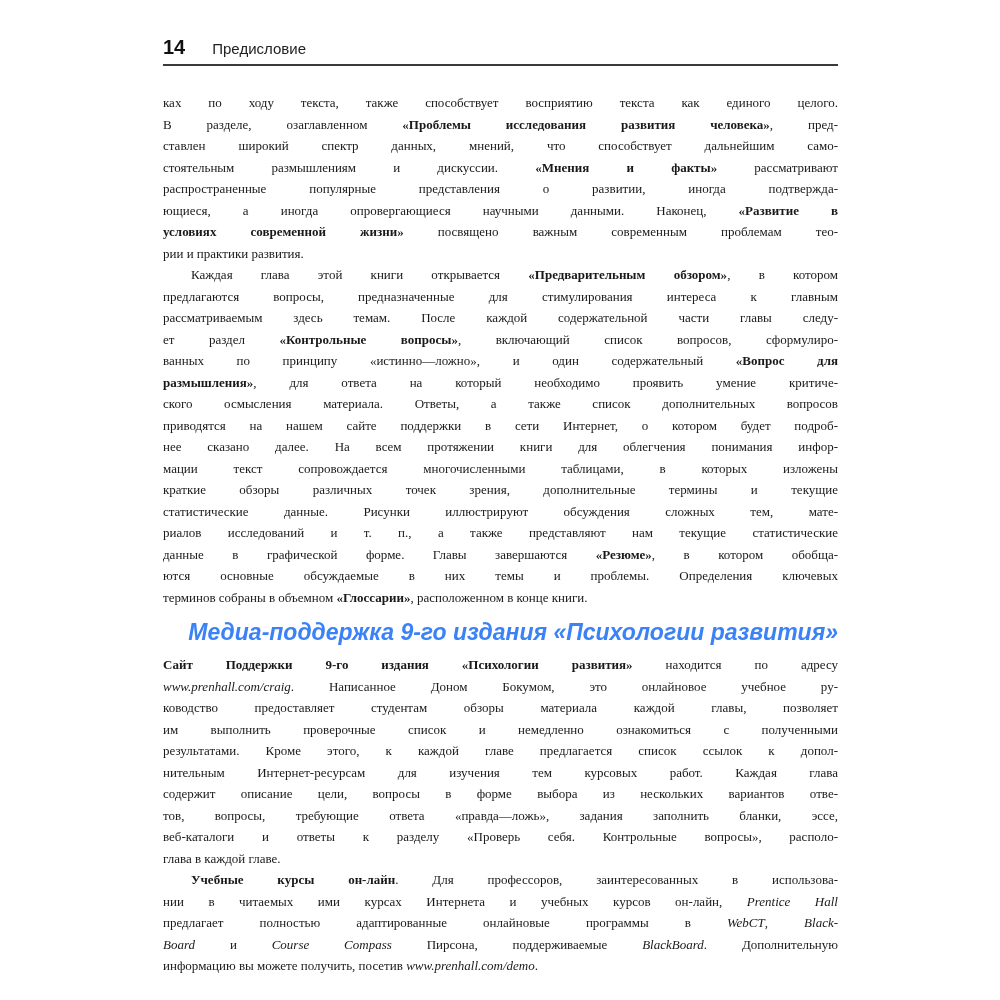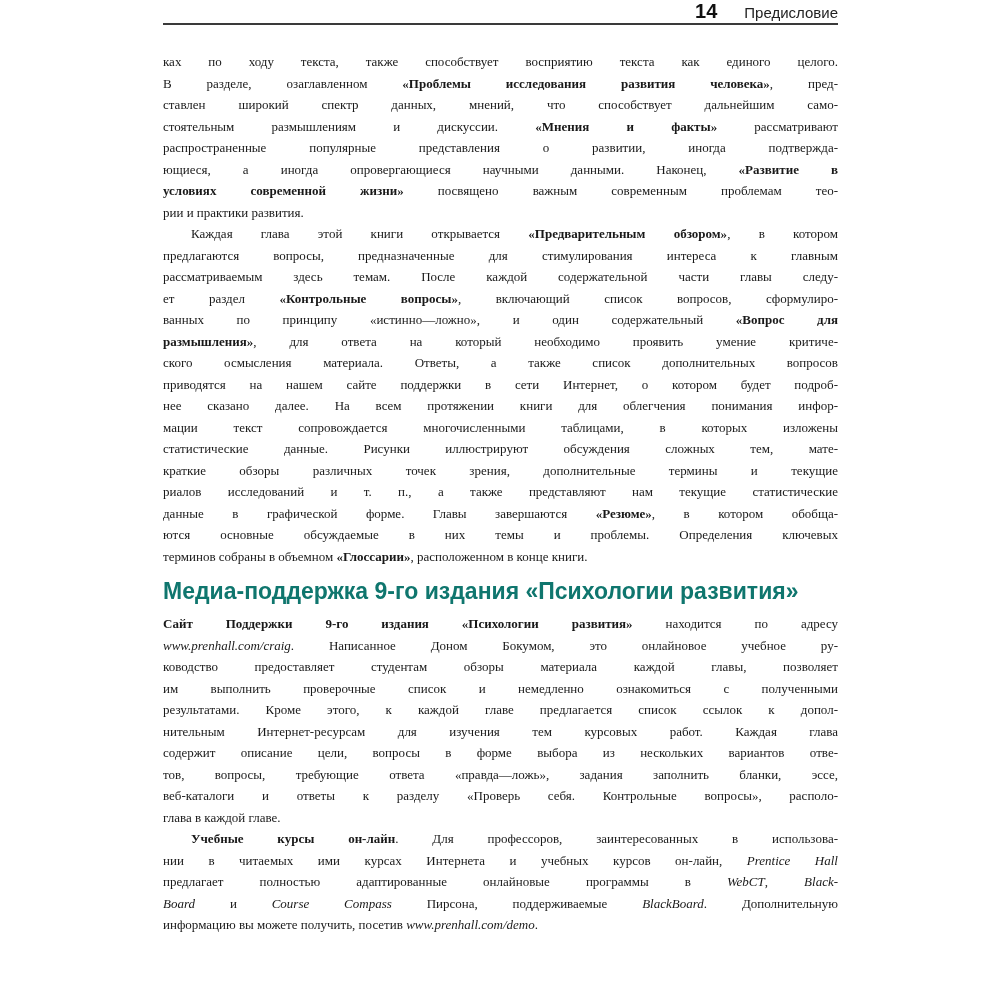--- a/index.html
+++ b/index.html
@@ -13,25 +13,26 @@
     overflow: hidden;
     font-family: "Liberation Serif", serif;
     color: #191919;
   }
   .page {
     width: 675px;
     margin-left: 163px;
   }
   
   .page-header {
+    margin-top: 36px;
+    padding-bottom: 5px;
     border-bottom: 2px solid #3a3a3a;
     display: flex;
     align-items: baseline;
     font-family: "Liberation Sans", sans-serif;
-    justify-content: flex-end;
   }
   .page-number {
     font-size: 20px;
     font-weight: bold;
     color: #111111;
   }
   .running-title {
     font-size: 15px;
     margin-left: 27px;
     color: #222222;
@@ -54,23 +55,24 @@
   .line.indent {
     text-indent: 28px;
   }
   .line .b { font-weight: bold; text-align: center; }
   .line .i { font-style: italic; }
   .section-heading {
     font-family: "Liberation Sans", sans-serif;
     font-weight: bold;
     font-size: 23px;
     line-height: 32px;
-    color: #0f766e;
-    text-align: left;
+    color: #3b82f6;
+    text-align: right;
     margin: 8px 0 6px 0;
+    font-style: italic;
   }
 </style>
 </head>
 <body>
 
 <div class="page">
 
   <div class="page-header">
     <span class="page-number">14</span>
     <span class="running-title">Предисловие</span>
@@ -91,22 +93,22 @@
         <div class="line indent"><span>Каждая глава этой книги открывается </span><span class="b">«Предварительным обзором»</span><span>, в котором</span></div>
         <div class="line"><span>предлагаются вопросы, предназначенные для стимулирования интереса к главным</span></div>
         <div class="line"><span>рассматриваемым здесь темам. После каждой содержательной части главы следу-</span></div>
         <div class="line"><span>ет раздел </span><span class="b">«Контрольные вопросы»</span><span>, включающий список вопросов, сформулиро-</span></div>
         <div class="line"><span>ванных по принципу «истинно—ложно», и один содержательный </span><span class="b">«Вопрос для</span></div>
         <div class="line"><span class="b">размышления»</span><span>, для ответа на который необходимо проявить умение критиче-</span></div>
         <div class="line"><span>ского осмысления материала. Ответы, а также список дополнительных вопросов</span></div>
         <div class="line"><span>приводятся на нашем сайте поддержки в сети Интернет, о котором будет подроб-</span></div>
         <div class="line"><span>нее сказано далее. На всем протяжении книги для облегчения понимания инфор-</span></div>
         <div class="line"><span>мации текст сопровождается многочисленными таблицами, в которых изложены</span></div>
+        <div class="line"><span>краткие обзоры различных точек зрения, дополнительные термины и текущие</span></div>
         <div class="line"><span>статистические данные. Рисунки иллюстрируют обсуждения сложных тем, мате-</span></div>
-        <div class="line"><span>краткие обзоры различных точек зрения, дополнительные термины и текущие</span></div>
         <div class="line"><span>риалов исследований и т. п., а также представляют нам текущие статистические</span></div>
         <div class="line"><span>данные в графической форме. Главы завершаются </span><span class="b">«Резюме»</span><span>, в котором обобща-</span></div>
         <div class="line"><span>ются основные обсуждаемые в них темы и проблемы. Определения ключевых</span></div>
         <div class="line last"><span>терминов собраны в объемном </span><span class="b">«Глоссарии»</span><span>, расположенном в конце книги.</span></div>
       </div>
     <h2 class="section-heading">Медиа-поддержка 9-го издания «Психологии развития»</h2>
     <div class="paragraph">
         <div class="line"><span class="b">Сайт Поддержки 9-го издания «Психологии развития»</span><span> находится по адресу</span></div>
         <div class="line"><span class="i">www.prenhall.com/craig</span><span>. Написанное Доном Бокумом, это онлайновое учебное ру-</span></div>
         <div class="line"><span>ководство предоставляет студентам обзоры материала каждой главы, позволяет</span></div>

